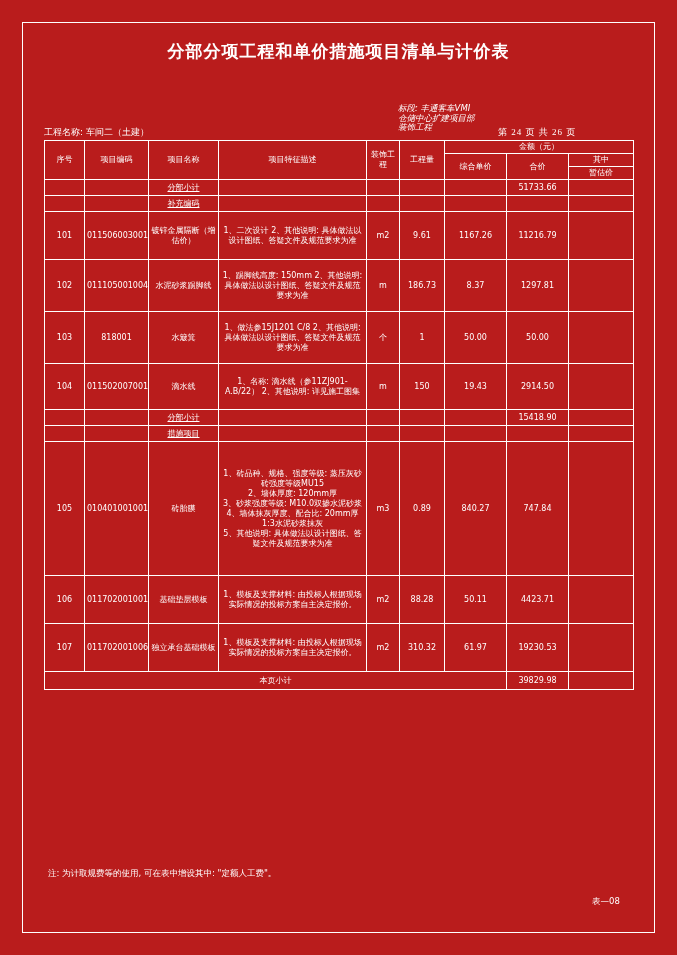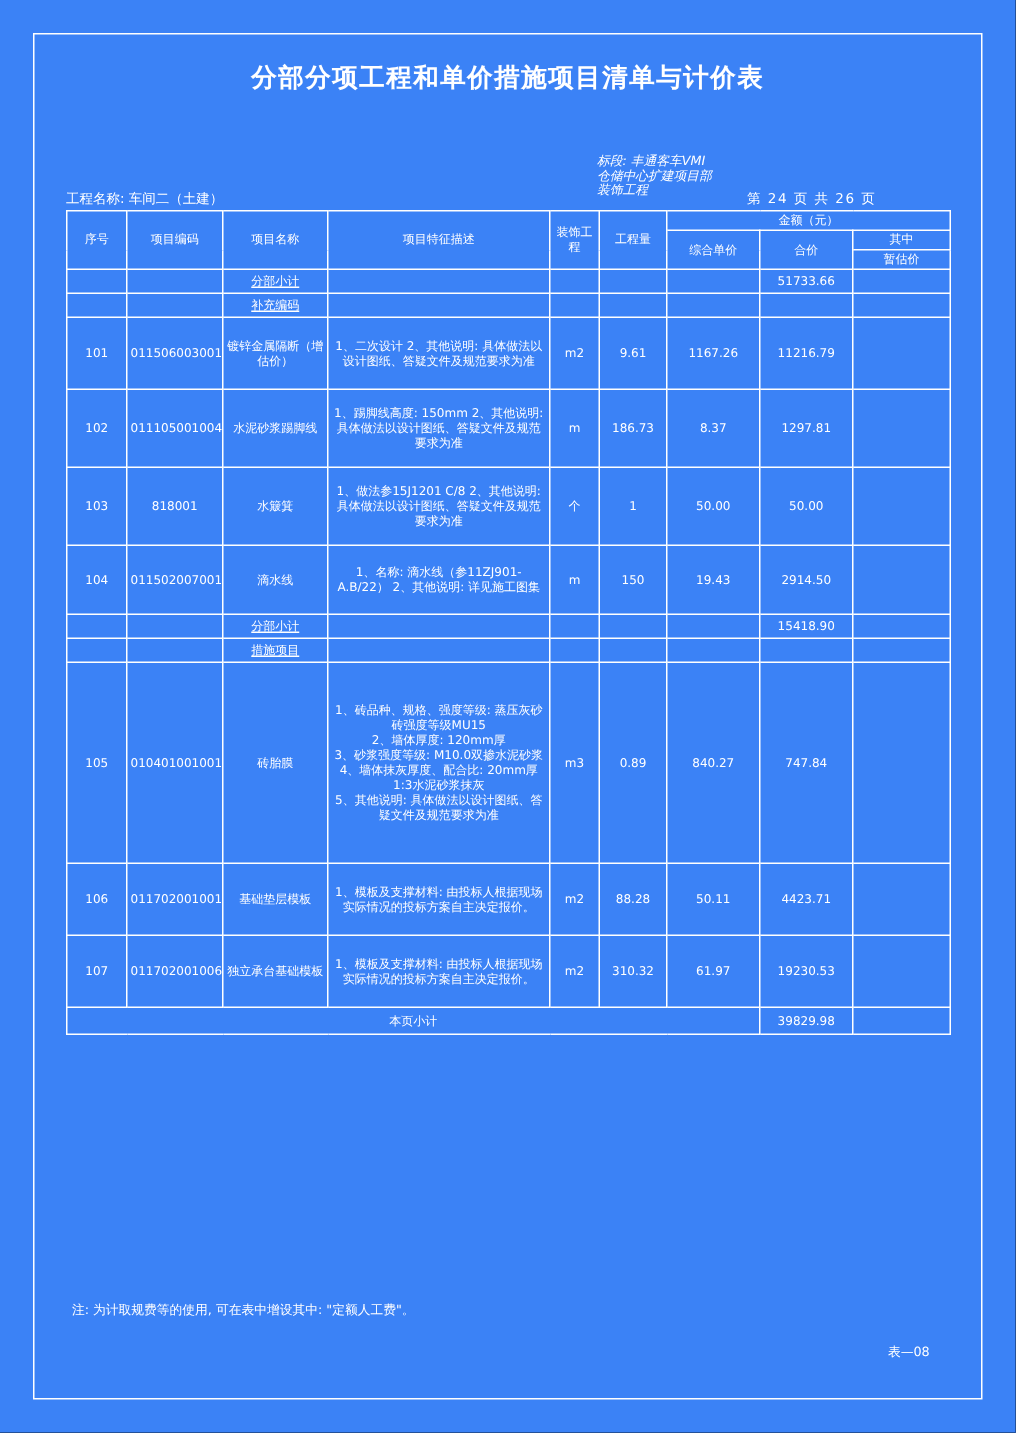--- a/index.html
+++ b/index.html
@@ -11,21 +11,21 @@
     width: 677px;
     height: 955px;
     overflow: hidden;
     font-family: "DejaVu Sans", "Liberation Sans", sans-serif;
     color: #ffffff;
   }
   .page {
     position: relative;
     width: 677px;
     height: 955px;
-    background: #3b82f6;
+    background: #b91c1c;
   }
   .frame {
     position: absolute;
     left: 22px;
     top: 22px;
     width: 633px;
     height: 911px;
     border: 1px solid #ffffff;
     box-sizing: border-box;
   }
@@ -55,20 +55,21 @@
     font-size: 9px;
     white-space: nowrap;
   }
   .page-no {
     position: absolute;
     left: 498px;
     top: 126px;
     font-size: 9px;
     white-space: nowrap;
     letter-spacing: 1px;
+    font-family: Liberation Serif, serif;
   }
   table.main {
     position: absolute;
     left: 44px;
     top: 140px;
     width: 589px;
     border-collapse: collapse;
     table-layout: fixed;
   }
   table.main td, table.main th {

